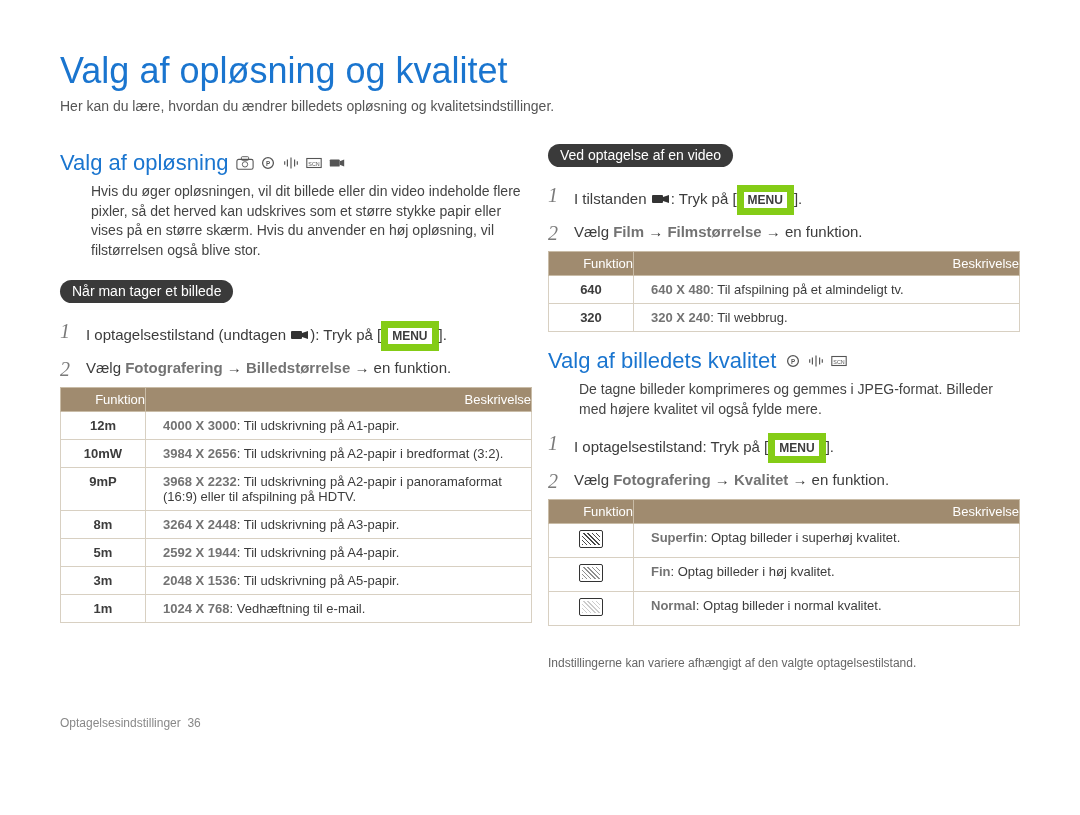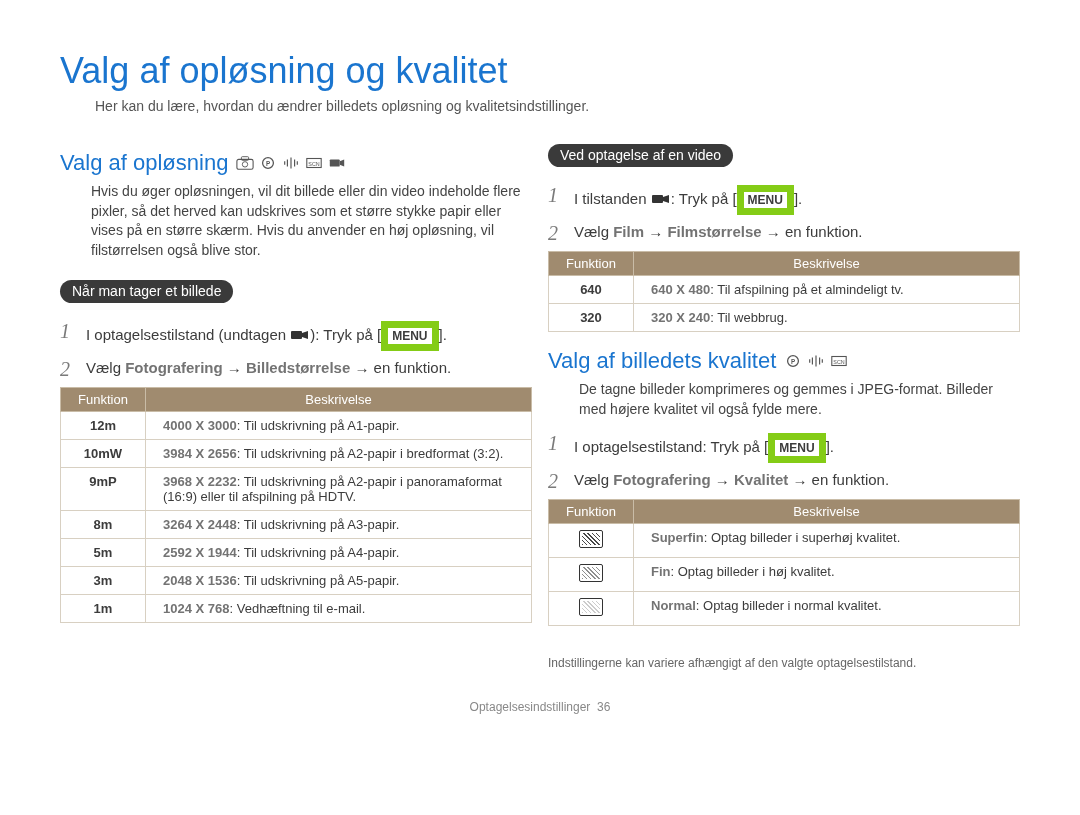--- a/index.html
+++ b/index.html
@@ -17,21 +17,20 @@
   .h1 {
     font-size: 36px;
     color: #1a75cf;
     font-weight: 400;
     margin: 0 0 6px 0;
   }
   .intro {
     font-size: 14px;
     color: #555;
     margin-bottom: 24px;
-    margin-left: 35px;
   }
   .cols {
     display: flex;
     gap: 16px;
   }
   .col {
     flex: 1;
     min-width: 0;
   }
   .h2 {
@@ -95,46 +94,46 @@
   table {
     border-collapse: collapse;
     width: 100%;
     font-size: 13px;
     margin: 6px 0 16px 0;
   }
   th {
     background: #a08b6f;
     color: #fff;
     font-weight: 400;
-    text-align: center;
-    padding: 4px 8px;
+    text-align: right;
+    padding: 4px 0;
     border: 1px solid #c9bca7;
   }
   td {
     border: 1px solid #d8d0c2;
     padding: 6px 17px;
     vertical-align: top;
   }
   td:first-child {
     width: 50px;
     text-align: center;
     font-weight: bold;
     font-family: "Arial Narrow", Arial;
   }
   .desc b { font-weight: bold; }
   .footnote {
     font-size: 12px;
     color: #666;
     margin-top: 30px;
   }
   .footer {
-    text-align: center;
+    text-align: left;
     font-size: 12px;
     color: #888;
-    margin-top: 30px;
+    margin-top: 46px;
   }
   .inline-icon {
     display:inline-block; vertical-align:middle;
   }
   .th-sep { border-left:1px solid #c9bca7; }
   .qual-icon {
     display:inline-block; width:22px; height:16px; border:1.5px solid #333; border-radius:2px; position:relative;
   }
   .qual-icon::after{
     content:""; position:absolute; inset:2px; background:

